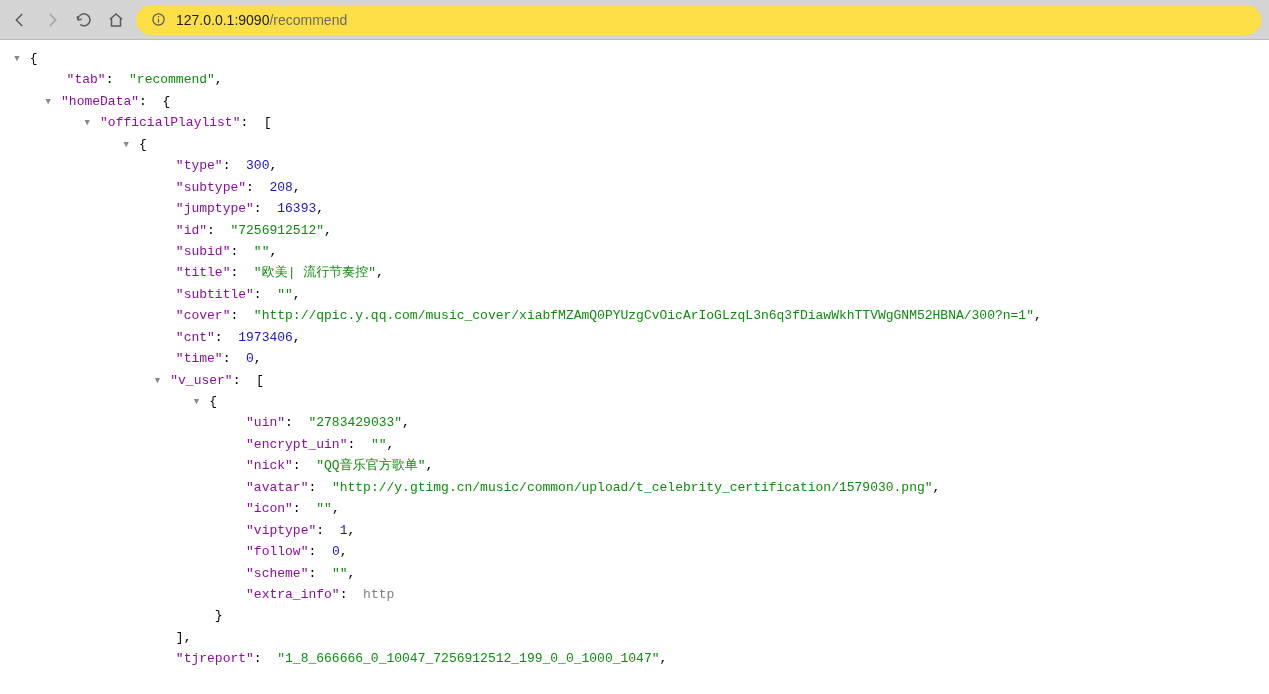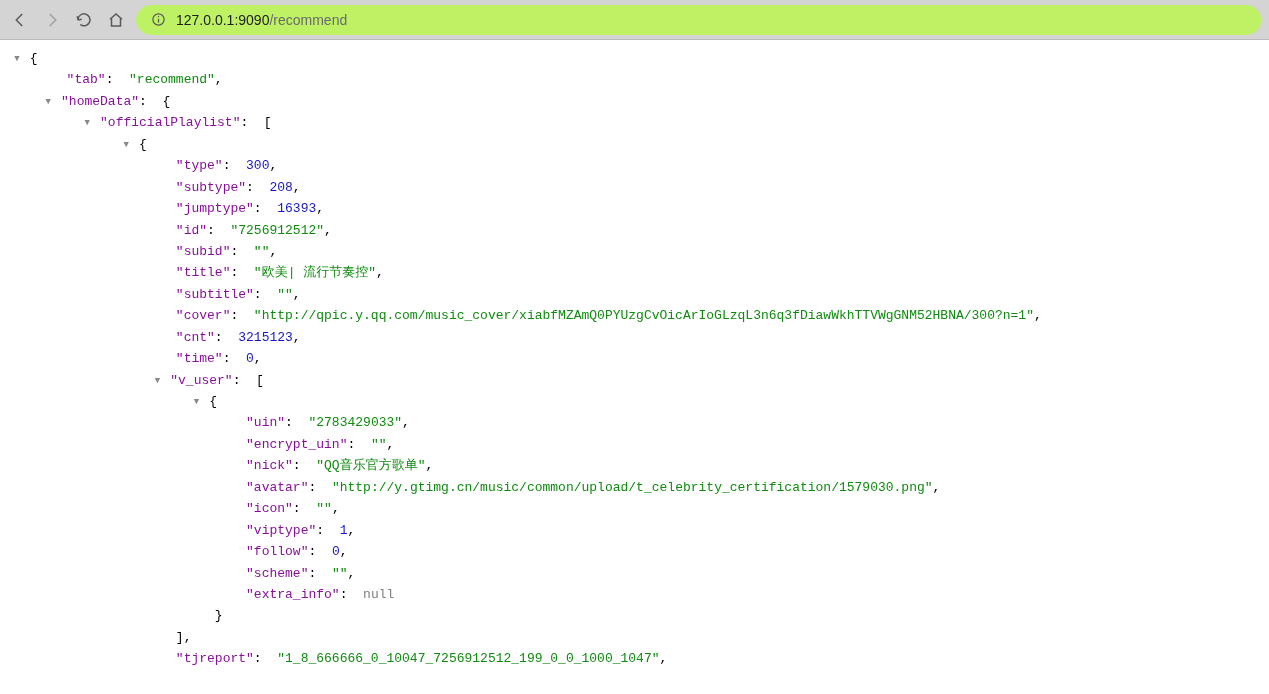--- a/index.html
+++ b/index.html
@@ -18,21 +18,21 @@
       width: 24px; height: 24px;
       display: flex; align-items: center; justify-content: center;
       color: #5a5a5a; cursor: pointer;
       border-radius: 50%;
     }
     .nav-icon svg { width: 18px; height: 18px; stroke: #5a5a5a; stroke-width: 2; fill: none; }
     .nav-icon.disabled svg { stroke: #a0a0a0; }
 
     .urlbar {
       flex: 1;
-      background: #bef264;
+      background: #fde047;
       border-radius: 18px;
       height: 30px;
       display: flex;
       align-items: center;
       padding: 0 14px;
       gap: 10px;
       color: #333;
       font-family: -apple-system, "Segoe UI", sans-serif;
       font-size: 14px;
     }
@@ -122,21 +122,21 @@
 <div class="line">                     <span class="pkey">"id"</span><span class="punct">:  </span><span class="pstr">"7256912512"</span><span class="punct">,</span></div>
 
 <div class="line">                     <span class="pkey">"subid"</span><span class="punct">:  </span><span class="pstr">""</span><span class="punct">,</span></div>
 
 <div class="line">                     <span class="pkey">"title"</span><span class="punct">:  </span><span class="pstr">"欧美| 流行节奏控"</span><span class="punct">,</span></div>
 
 <div class="line">                     <span class="pkey">"subtitle"</span><span class="punct">:  </span><span class="pstr">""</span><span class="punct">,</span></div>
 
 <div class="line">                     <span class="pkey">"cover"</span><span class="punct">:  </span><span class="pstr">"http://qpic.y.qq.com/music_cover/xiabfMZAmQ0PYUzgCvOicArIoGLzqL3n6q3fDiawWkhTTVWgGNM52HBNA/300?n=1"</span><span class="punct">,</span></div>
 
-<div class="line">                     <span class="pkey">"cnt"</span><span class="punct">:  </span><span class="pnum">3215123</span><span class="punct">,</span></div>
+<div class="line">                     <span class="pkey">"cnt"</span><span class="punct">:  </span><span class="pnum">1973406</span><span class="punct">,</span></div>
 
 <div class="line">                     <span class="pkey">"time"</span><span class="punct">:  </span><span class="pnum">0</span><span class="punct">,</span></div>
 
 <div class="line">                  <span class="toggle">▼</span> <span class="pkey">"v_user"</span><span class="punct">:  [</span></div>
 
 <div class="line">                       <span class="toggle">▼</span> <span class="punct">{</span></div>
 
 <div class="line">                              <span class="pkey">"uin"</span><span class="punct">:  </span><span class="pstr">"2783429033"</span><span class="punct">,</span></div>
 
 <div class="line">                              <span class="pkey">"encrypt_uin"</span><span class="punct">:  </span><span class="pstr">""</span><span class="punct">,</span></div>
@@ -146,21 +146,21 @@
 <div class="line">                              <span class="pkey">"avatar"</span><span class="punct">:  </span><span class="pstr">"http://y.gtimg.cn/music/common/upload/t_celebrity_certification/1579030.png"</span><span class="punct">,</span></div>
 
 <div class="line">                              <span class="pkey">"icon"</span><span class="punct">:  </span><span class="pstr">""</span><span class="punct">,</span></div>
 
 <div class="line">                              <span class="pkey">"viptype"</span><span class="punct">:  </span><span class="pnum">1</span><span class="punct">,</span></div>
 
 <div class="line">                              <span class="pkey">"follow"</span><span class="punct">:  </span><span class="pnum">0</span><span class="punct">,</span></div>
 
 <div class="line">                              <span class="pkey">"scheme"</span><span class="punct">:  </span><span class="pstr">""</span><span class="punct">,</span></div>
 
-<div class="line">                              <span class="pkey">"extra_info"</span><span class="punct">:  </span><span class="pnull">null</span></div>
+<div class="line">                              <span class="pkey">"extra_info"</span><span class="punct">:  </span><span class="pnull">http</span></div>
 
 <div class="line">                          <span class="punct">}</span></div>
 
 <div class="line">                     <span class="punct">],</span></div>
 
 <div class="line">                     <span class="pkey">"tjreport"</span><span class="punct">:  </span><span class="pstr">"1_8_666666_0_10047_7256912512_199_0_0_1000_1047"</span><span class="punct">,</span></div>
 
 </div>
 
 </body></html>

